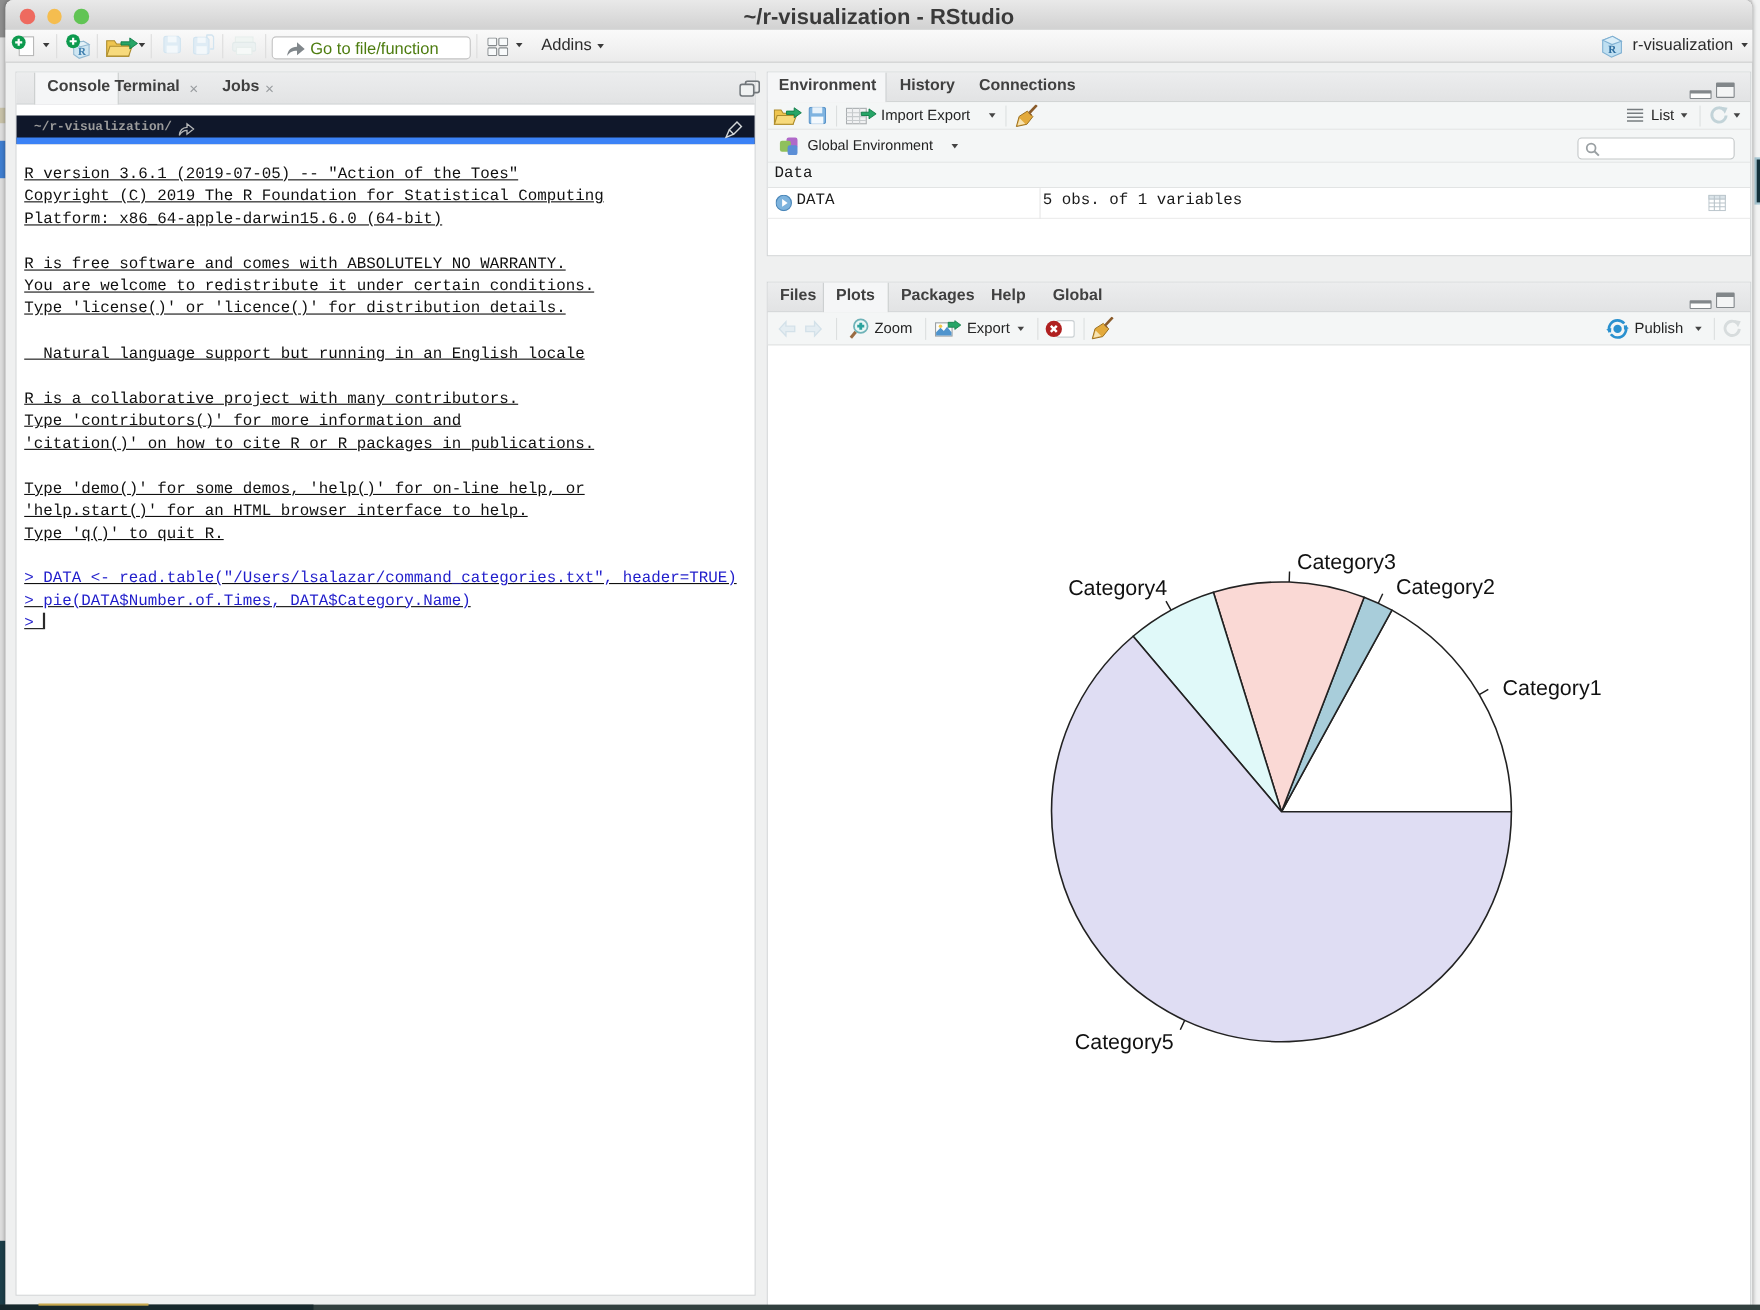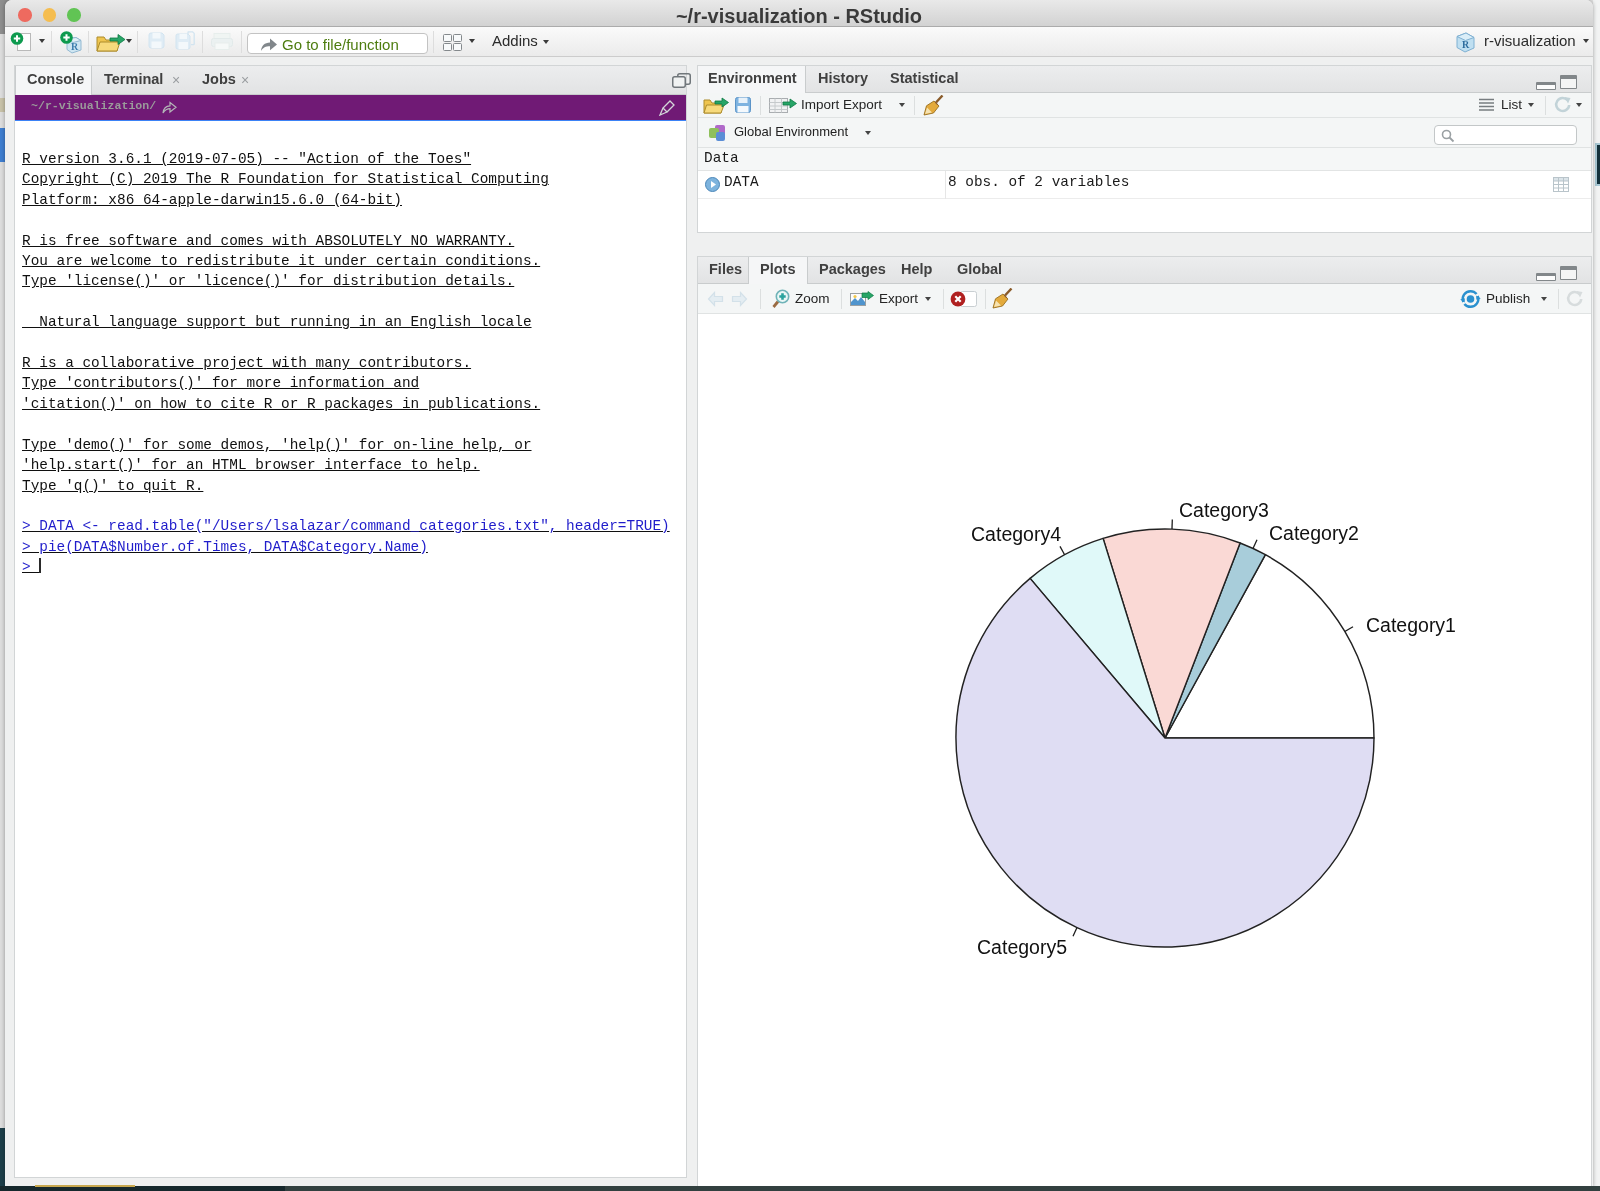--- a/index.html
+++ b/index.html
@@ -115,37 +115,37 @@
         <path d="M2 5.5 L11 2 L19 6.5 L19 17 L10 21 L2 16.5 Z" fill="#bfdff1" stroke="#7fb0d2"></path>
         <path d="M2 5.5 L11 2 L19 6.5 L10.5 9.5 Z" fill="#dbeef8" stroke="#7fb0d2"></path>
         <text x="7" y="17" font-size="10" font-weight="bold" fill="#2e6d9e" font-family="Liberation Serif,serif">R</text>
       </svg>
       <span class="abs" style="left:1479px;top:5px;font-size:15px;color:#2b2b2b;">r-visualization</span>
       <div class="caret" style="left:1578px;top:12px;"></div>
     </div>
 
     <div id="consolePanel" class="panel" style="left:9px;top:65px;width:673px;height:1113px;">
       <div class="tabbar" style="height:29px;">
-        <div class="tab active" style="left:0;width:77px;height:29px;">
+        <div class="tab active" style="left:16px;width:77px;height:29px;">
           <span style="position:absolute;left:11px;top:5px;">Console</span>
         </div>
         <div class="tab" style="left:77px;width:98px;">
           <span style="position:absolute;left:12px;top:5px;">Terminal</span>
           <span class="tclose" style="position:absolute;left:80px;top:6px;">×</span>
         </div>
         <div class="tab" style="left:175px;width:68px;">
           <span style="position:absolute;left:12px;top:5px;">Jobs</span>
           <span class="tclose" style="position:absolute;left:51px;top:6px;">×</span>
         </div>
         <svg class="abs" style="left:657px;top:7px;" width="19" height="16" viewBox="0 0 19 16">
           <rect x="5.75" y="0.75" width="12.5" height="10.5" rx="2" fill="none" stroke="#70767a" stroke-width="1.5"></rect>
           <rect x="0.75" y="3.75" width="12.5" height="10.5" rx="2" fill="#f0f2f2" stroke="#70767a" stroke-width="1.5"></rect>
         </svg>
       </div>
-      <div class="abs" style="left:0;top:29px;width:100%;height:26px;background:#701a75;border-bottom:1px solid #3b82f6;">
+      <div class="abs" style="left:0;top:39px;width:100%;height:26px;background:#0f172a;border-bottom:6px solid #3b82f6;">
         <span style="position:absolute;left:16px;top:4px;font-family:'Liberation Mono',monospace;font-weight:bold;font-size:11.6px;color:#9b9b9b;">~/r-visualization/</span>
         <svg class="abs" style="left:147px;top:6px;" width="15" height="13" viewBox="0 0 15 13">
           <path d="M1 12 C1.5 7.5 3.5 5 8 4.8 L8 1.5 L14 6.3 L8 11 L8 7.6 C4.5 7.6 3 8.8 1 12 Z" fill="none" stroke="#b4b7b8" stroke-width="1.2"></path>
         </svg>
         <svg class="abs" style="left:643px;top:5px;" width="18" height="16" viewBox="0 0 18 16">
           <path d="M12 1 L16 5 L9 12 L5 8 Z M5 8 L2 15 L9 12" fill="none" stroke="#d3d7d8" stroke-width="1.3"></path>
         </svg>
       </div>
       <pre class="cons abs" style="left:7px;top:83px;text-decoration:underline;">R version 3.6.1 (2019-07-05) -- "Action of the Toes"
 Copyright (C) 2019 The R Foundation for Statistical Computing
@@ -172,21 +172,21 @@
 
     <div id="envPanel" class="panel" style="left:692px;top:65px;width:895px;height:168px;">
       <div class="tabbar" style="height:27px;">
         <div class="tab active" style="left:0;width:108px;height:27px;border-left:none;">
           <span style="position:absolute;left:10px;top:4px;">Environment</span>
         </div>
         <div class="tab" style="left:108px;width:72px;">
           <span style="position:absolute;left:12px;top:4px;">History</span>
         </div>
         <div class="tab" style="left:180px;width:110px;">
-          <span style="position:absolute;left:12px;top:4px;">Statistical</span>
+          <span style="position:absolute;left:12px;top:4px;">Connections</span>
         </div>
         <div class="wmin" style="left:838px;top:16px;"></div>
         <div class="wmax" style="left:862px;top:9px;"></div>
       </div>
       <div class="ptool" style="top:27px;height:25px;">
         <svg class="abs" style="left:5px;top:3px;" width="26" height="19" viewBox="0 0 26 19">
           <path d="M1 4 L1 17 L18 17 L18 7 L9 7 L7 4 Z" fill="#efc54f" stroke="#ad8c2c"></path>
           <path d="M1 17 L3.5 9 L21 9 L18 17 Z" fill="#f7da7c" stroke="#ad8c2c"></path>
           <path d="M12 5 L19 5 L19 2 L25.5 6.5 L19 11 L19 8 L12 8 Z" fill="#27a567" stroke="#0c7a44" stroke-width="0.8"></path>
         </svg>
@@ -240,21 +240,21 @@
       <div class="abs" style="left:0;top:82px;width:100%;height:23px;background:#f5f7f7;border-bottom:1px solid #e2e4e4;">
         <span style="position:absolute;left:6px;top:2px;font-family:'Liberation Mono',monospace;font-size:14.4px;color:#1a1a1a;">Data</span>
       </div>
       <div class="abs" style="left:0;top:105px;width:100%;height:28px;background:#fff;border-bottom:1px solid #ececec;">
         <svg class="abs" style="left:7px;top:6px;" width="15" height="15" viewBox="0 0 15 15">
           <circle cx="7.5" cy="7.5" r="7" fill="#7db3dd" stroke="#4a86b8"></circle>
           <path d="M6 4 L11 7.5 L6 11 Z" fill="#fff"></path>
         </svg>
         <span style="position:absolute;left:26px;top:3px;font-family:'Liberation Mono',monospace;font-size:14.4px;color:#1a1a1a;">DATA</span>
         <div class="abs" style="left:247px;top:0;width:1px;height:28px;background:#e6e6e6;"></div>
-        <span style="position:absolute;left:250px;top:3px;font-family:'Liberation Mono',monospace;font-size:14.4px;color:#1a1a1a;">8 obs. of 2 variables</span>
+        <span style="position:absolute;left:250px;top:3px;font-family:'Liberation Mono',monospace;font-size:14.4px;color:#1a1a1a;">5 obs. of 1 variables</span>
         <svg class="abs" style="left:855px;top:6px;" width="16" height="15" viewBox="0 0 16 15">
           <rect x="0.5" y="0.5" width="15" height="14" fill="#fff" stroke="#b9c4ca"></rect>
           <rect x="0.5" y="0.5" width="15" height="3.5" fill="#dbe4e9" stroke="#b9c4ca"></rect>
           <path d="M5.5 0.5 V14.5 M10.5 0.5 V14.5 M0.5 7.5 H15.5 M0.5 11 H15.5" stroke="#b9c4ca"></path>
         </svg>
       </div>
     </div>
 
     <div id="plotsPanel" class="panel" style="left:692px;top:256px;width:895px;height:1048px;">
       <div class="tabbar" style="height:27px;">

